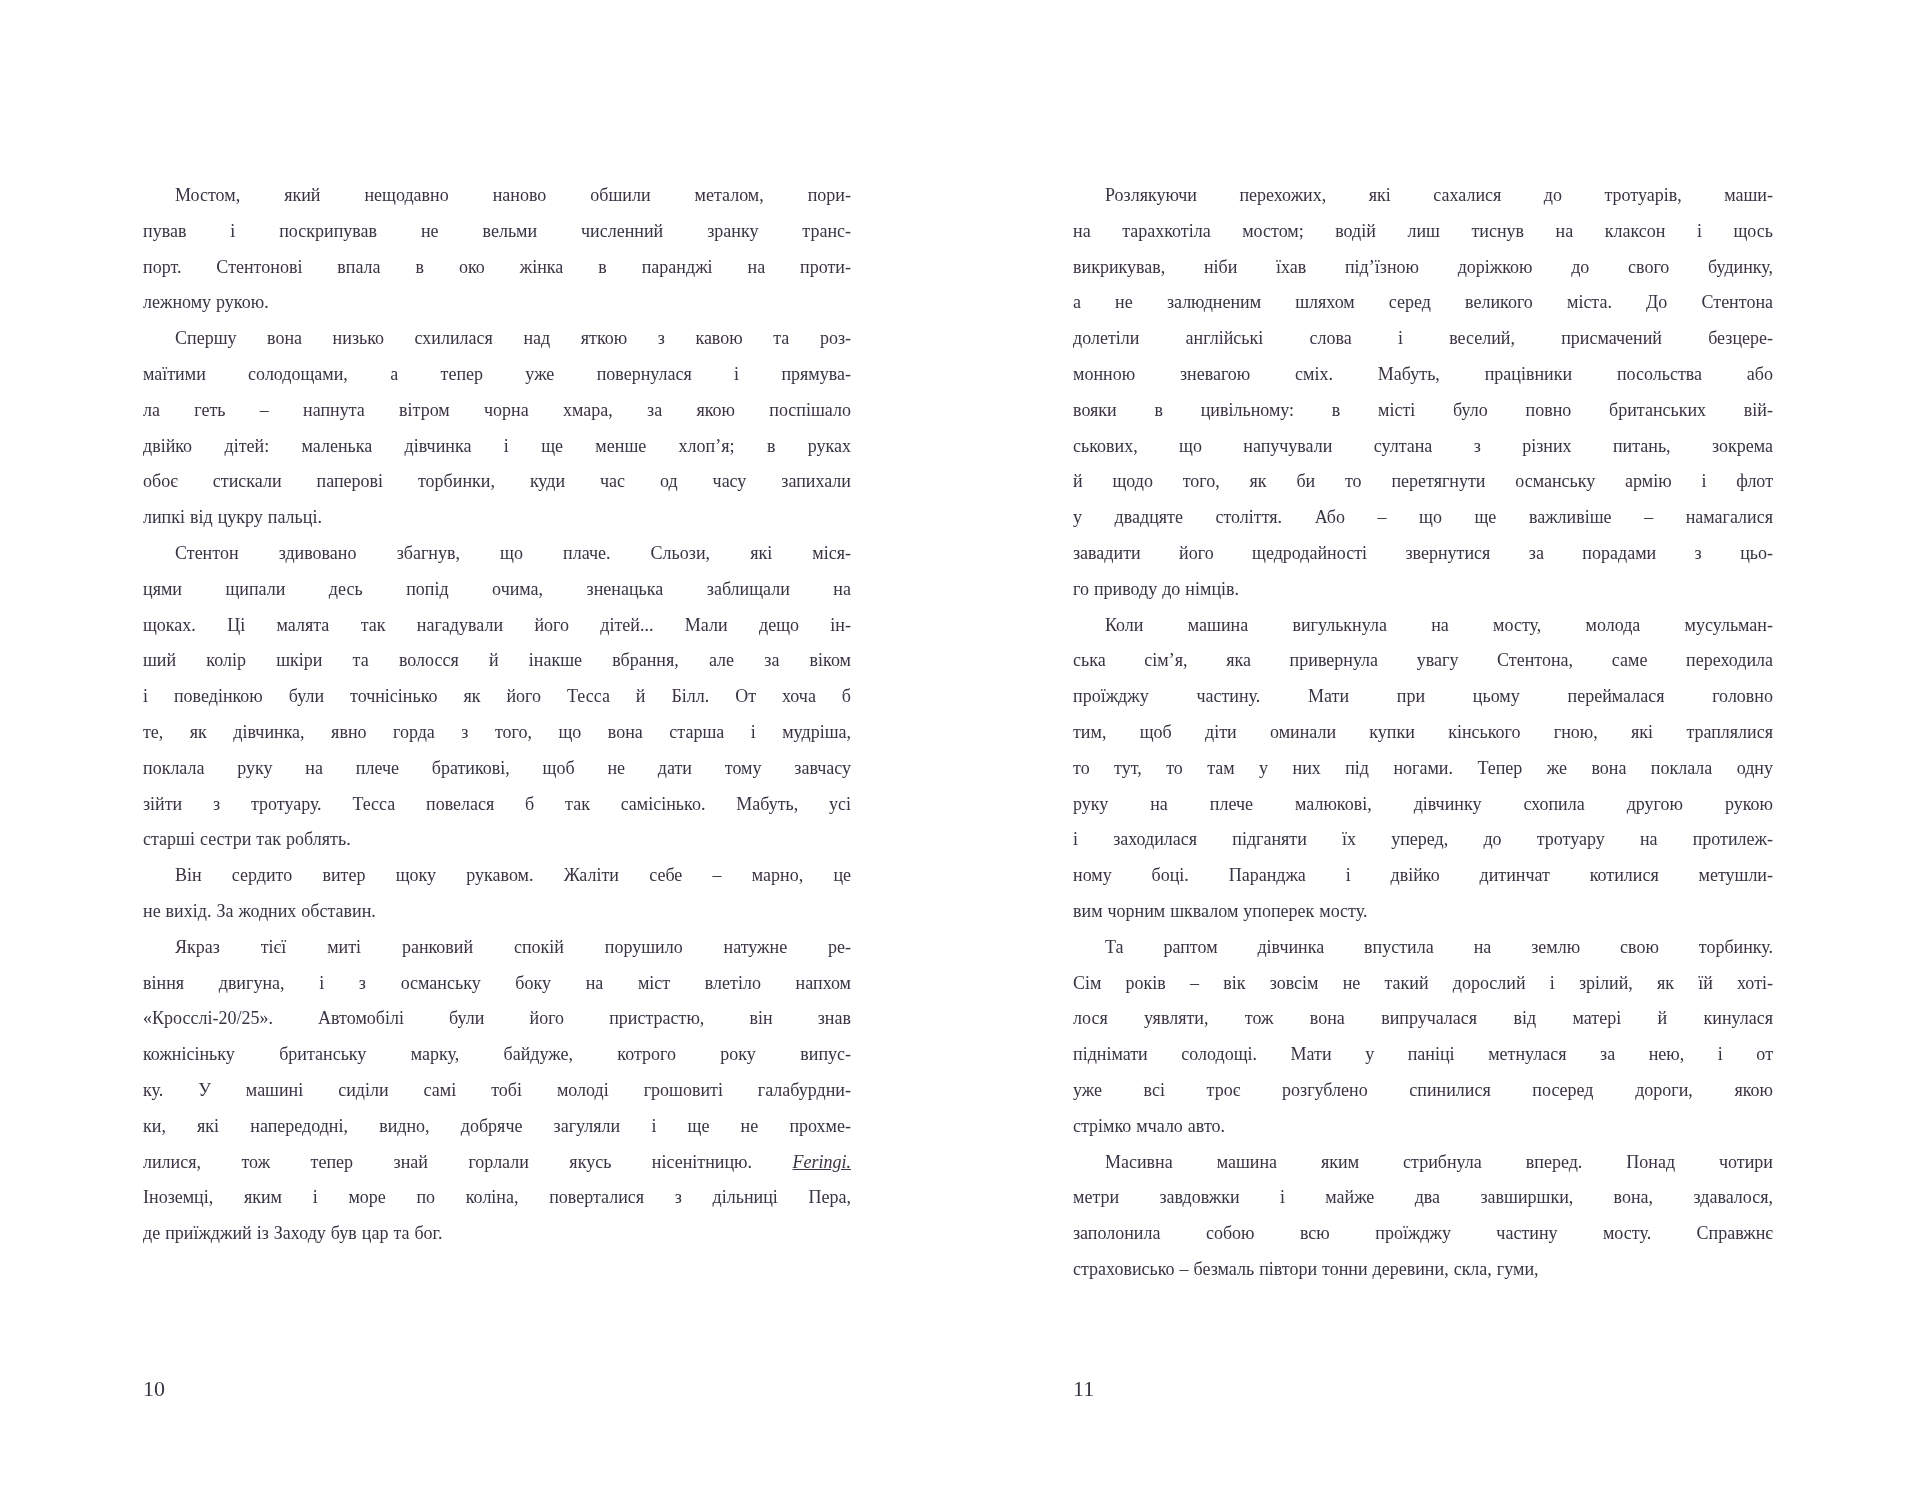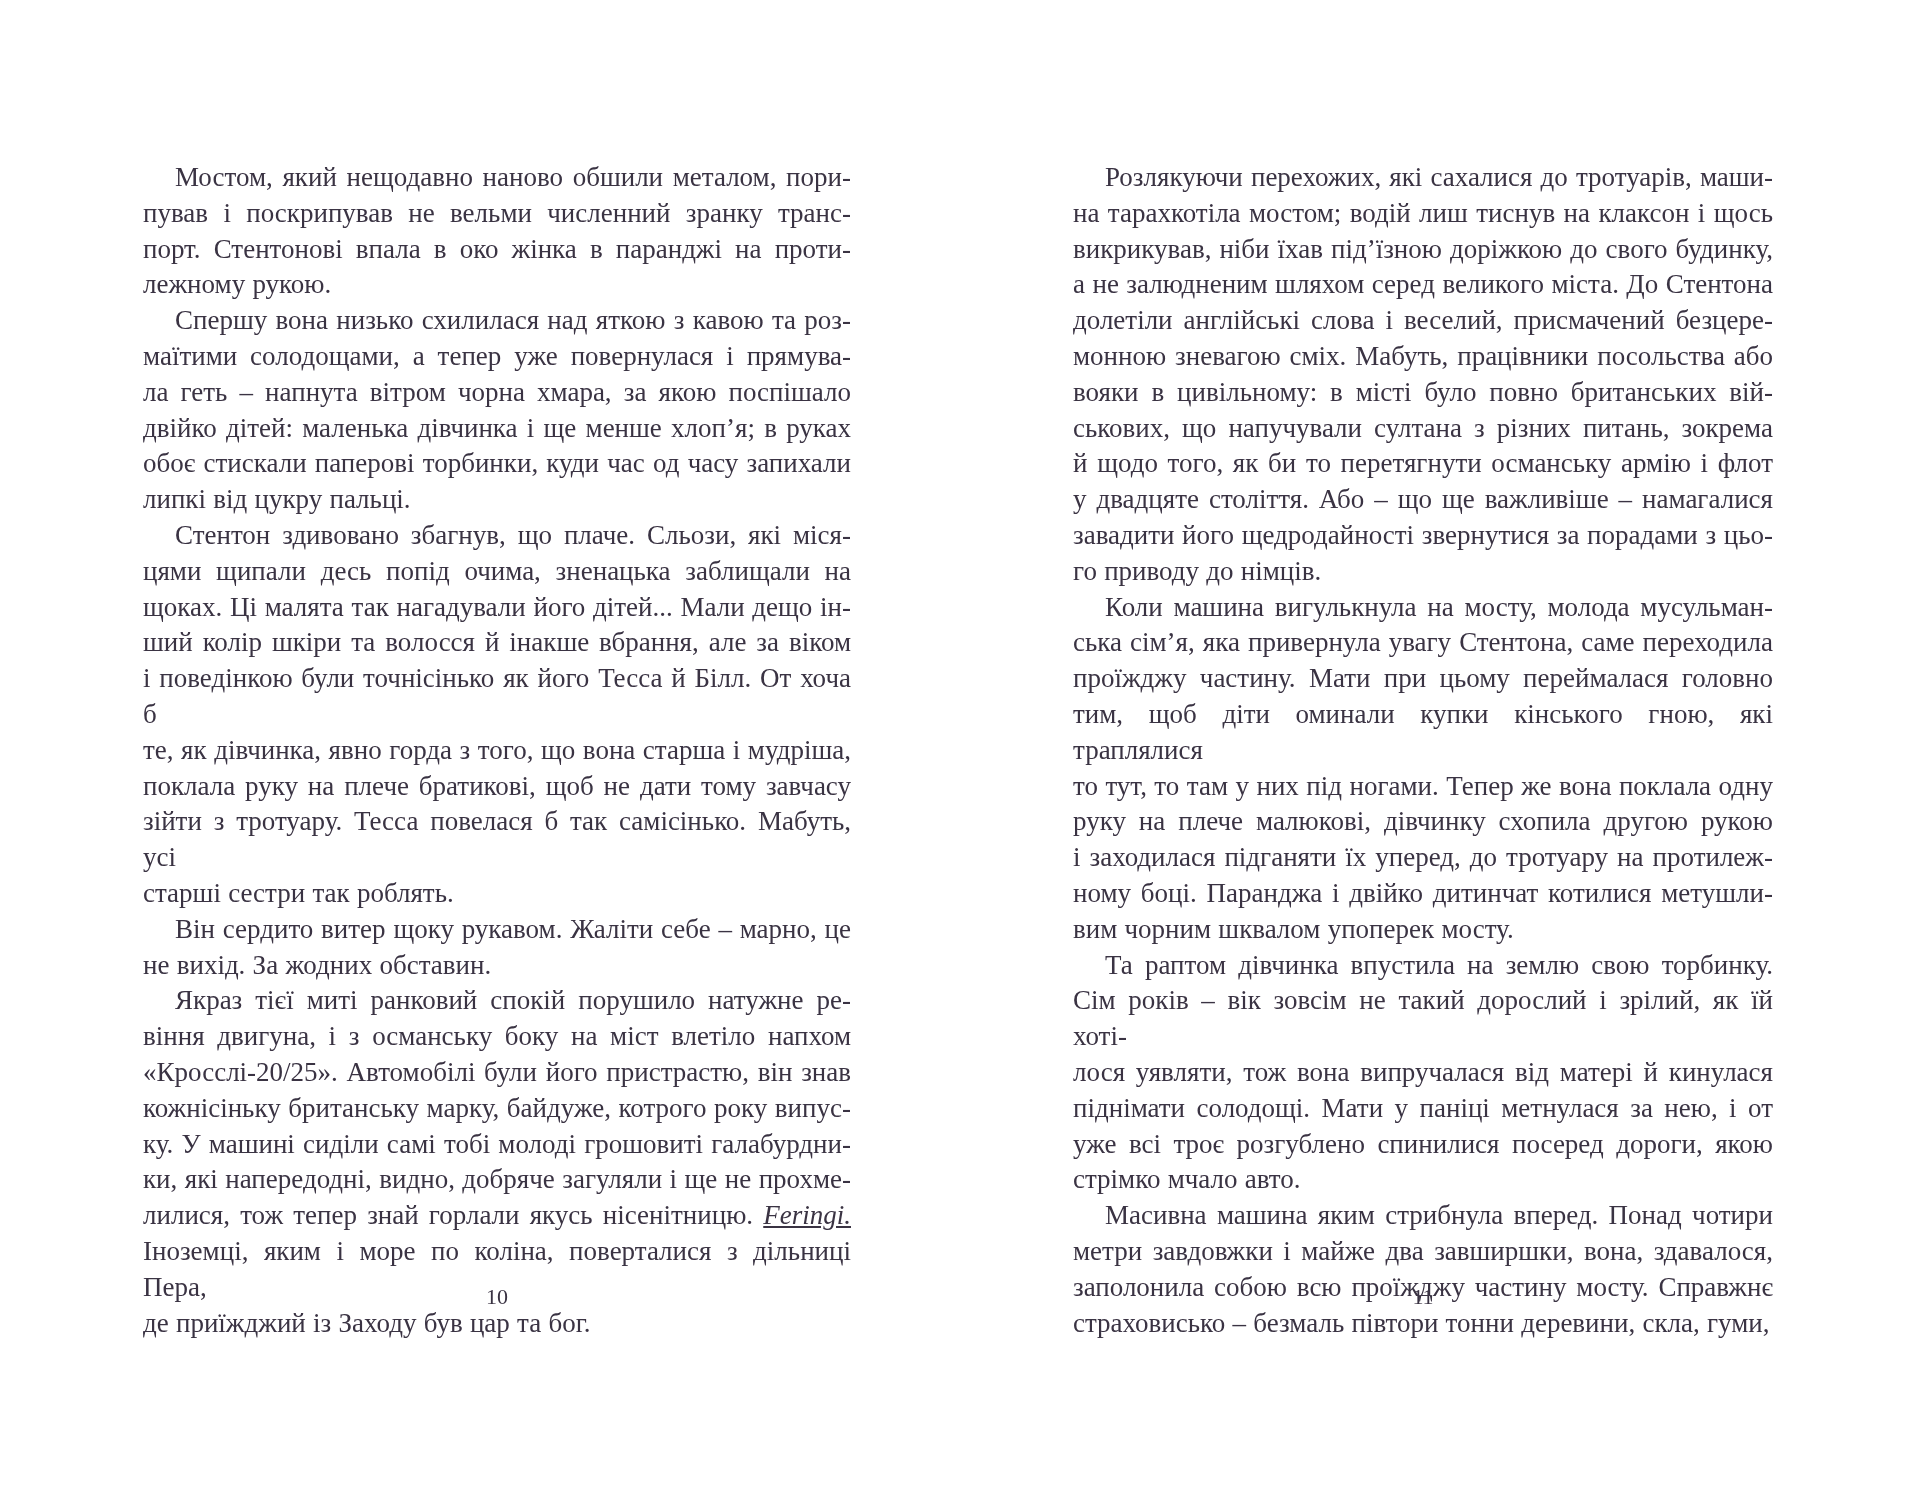--- a/index.html
+++ b/index.html
@@ -22,43 +22,43 @@
   .page {
     position: absolute;
     top: 0;
     height: 100%;
   }
   .page.left  { left: 0;     width: 960px; }
   .page.right { left: 960px; width: 960px; }
 
   .text-block {
     position: absolute;
-    top: 160px;
-    font-size: 27px;
+    top: 178px;
+    font-size: 18px;
     line-height: 35.8px;
     word-spacing: 0.5px;
   }
   .page.left  .text-block { left: 143px; width: 708px; }
   .page.right .text-block { left: 113px; width: 700px; }
 
   .para { margin: 0; padding: 0; }
   .para .line {
     text-align: justify;
     text-align-last: justify;
     white-space: normal;
   }
   .para .line.first { text-indent: 32px; }
   .para .line.last  { text-align-last: left; }
   .para .line i { font-style: italic; text-decoration: underline; }
 
   .page-number {
     position: absolute;
-    top: 1284px;
+    top: 1376px;
     font-size: 22px;
-    text-align: center;
+    text-align: left;
     color: #3a3343;
   }
   .page.left  .page-number { left: 143px; width: 708px; }
   .page.right .page-number { left: 113px; width: 700px; }
 </style>
 </head>
 <body>
 
 <div class="spread">
 

